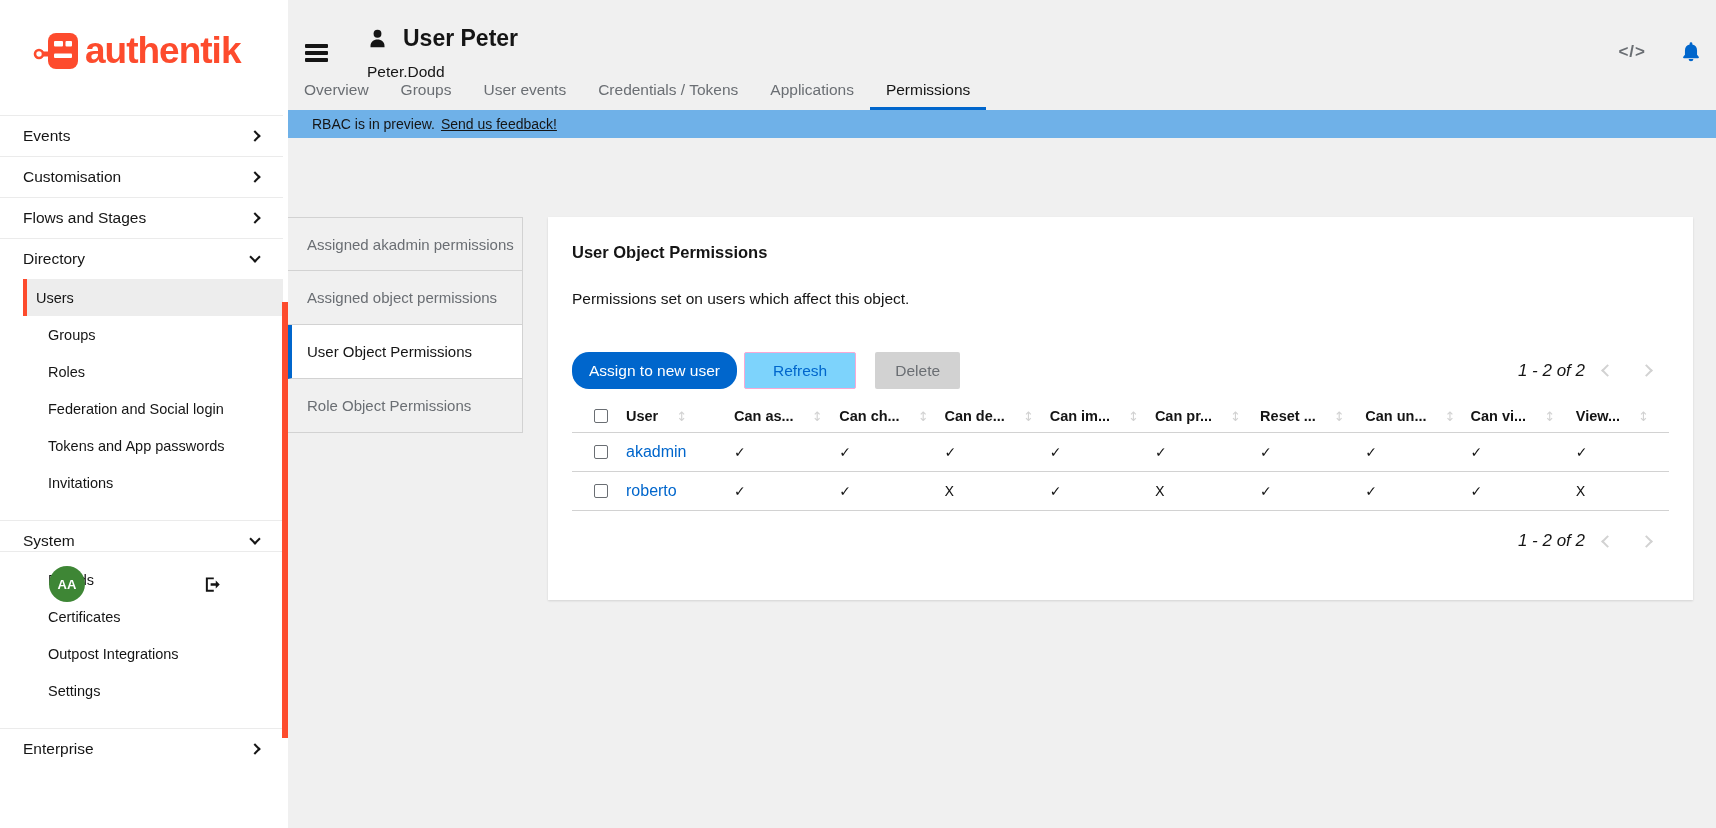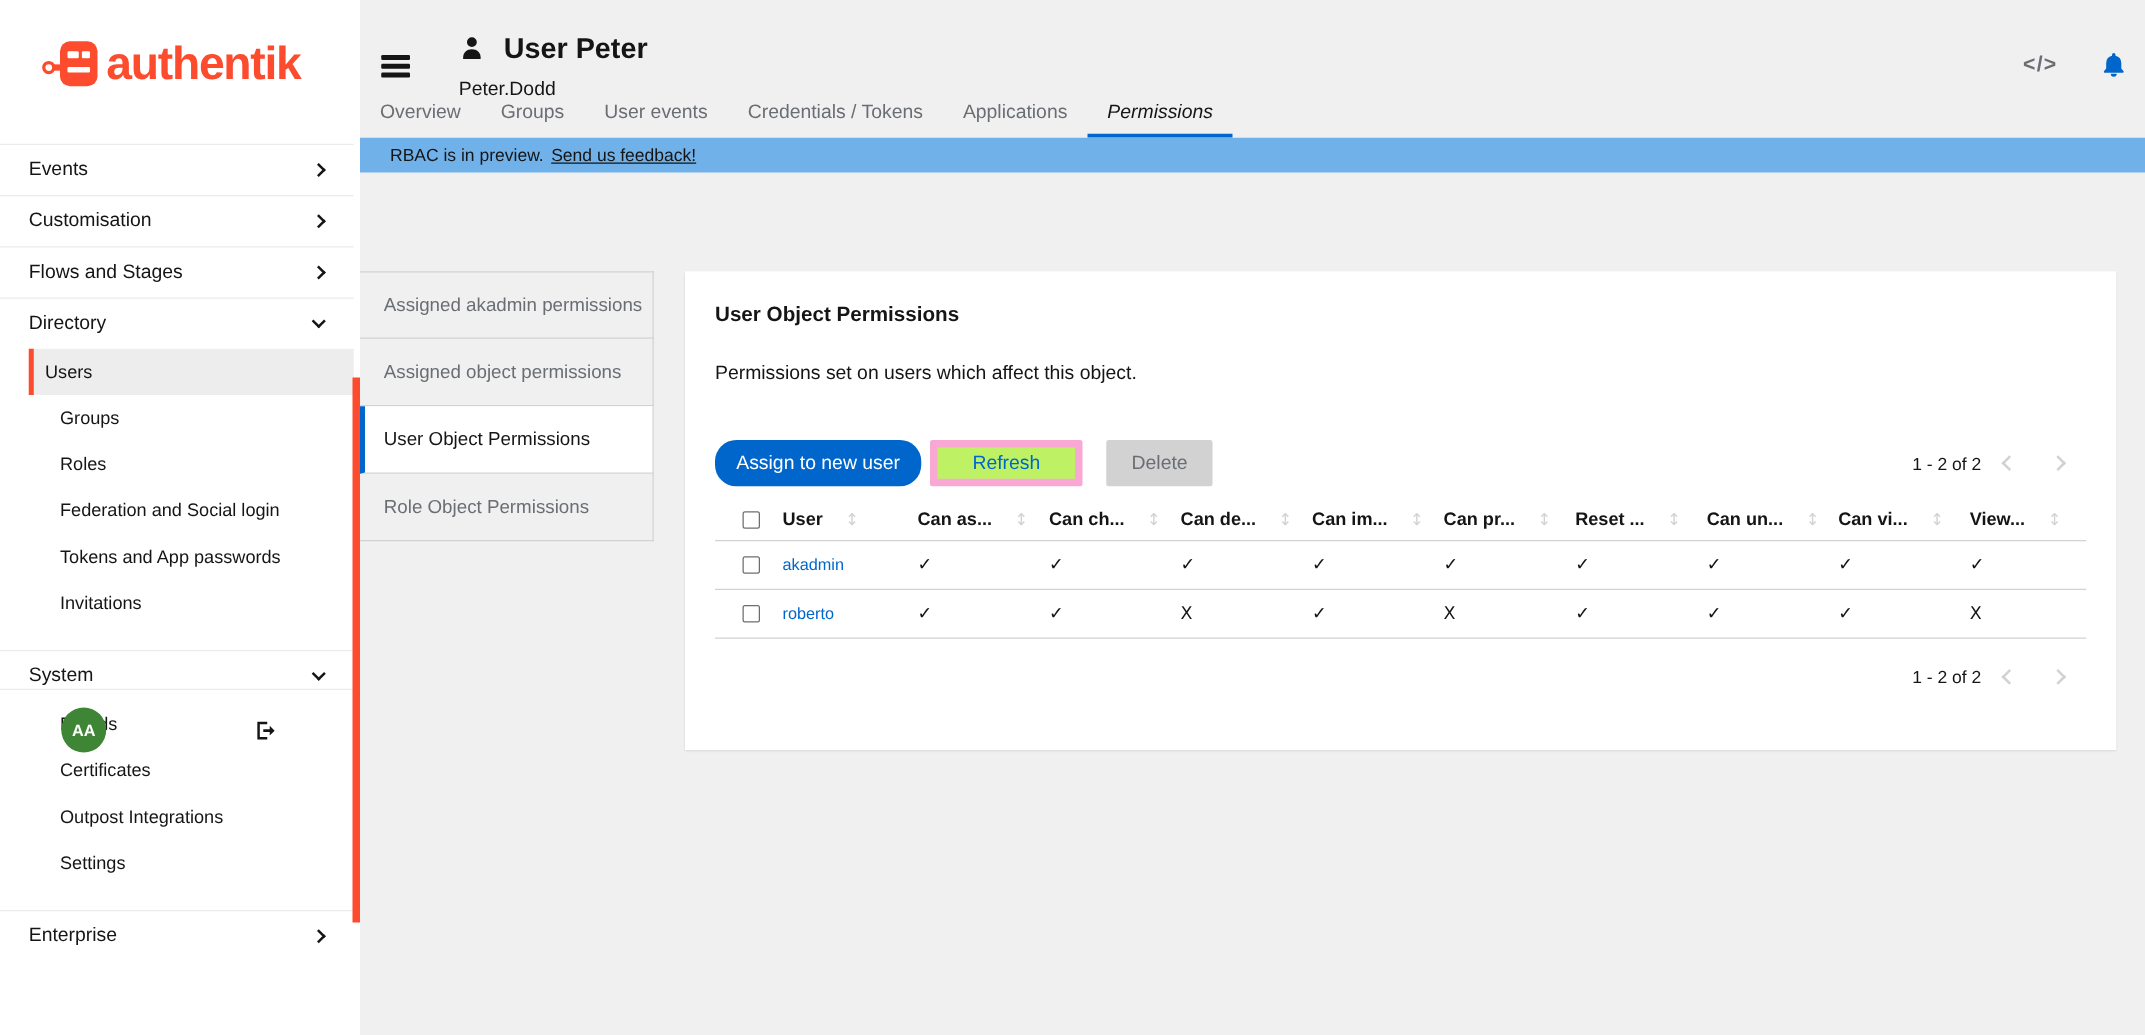--- a/index.html
+++ b/index.html
@@ -40,21 +40,21 @@
   .title-block { position:absolute; left:79px; top:25px; }
   .title-row { display:flex; align-items:center; gap:15px; }
   .title-row h1 { font-size:23px; font-weight:700; }
   .subtitle { margin-top:11px; font-size:15.5px; }
   .header-actions { position:absolute; right:14px; top:40px; display:flex; align-items:center; gap:34px; }
   .code-icon { font-size:17px; font-weight:700; color:#6a6e73; letter-spacing:1px; cursor:pointer; }
   .bell { cursor:pointer; line-height:0; }
   .tabs { position:absolute; left:0; bottom:0; display:flex; }
   .tab { height:37px; display:flex; align-items:center; padding:0 16px;
     font-size:15.5px; color:#6a6e73; cursor:pointer; border-bottom:3px solid transparent; }
-  .tab.active { color:#151515; border-bottom:3px solid #0066cc;font-style:italic; }
+  .tab.active { color:#151515; border-bottom:3px solid #0066cc; }
 
   .banner { height:28px; background:#6fb1e8; display:flex; align-items:center;
     padding-left:24px; font-size:14px; color:#151515; }
   .banner a { color:#151515; text-decoration:underline; margin-left:6px; cursor:pointer; }
 
   .content { position:absolute; top:182px; left:0; right:0; bottom:0; background:#f0f0f0; }
 
   
   .subnav { position:absolute; left:0; top:35px; width:235px; }
   .subnav-item { height:54px; display:flex; align-items:center; padding-left:19px;
@@ -65,42 +65,42 @@
 
   
   .card { position:absolute; left:260px; top:35px; width:1145px; height:383px; background:#fff;
     padding:24px 24px 0 24px; box-shadow:0 1px 2px rgba(3,3,3,0.12); }
   .card-title { font-size:16.5px; font-weight:700; line-height:22px; }
   .card-desc { margin-top:26px; font-size:15.5px; line-height:20px; }
   .toolbar { margin-top:43px; height:37px; display:flex; align-items:center; }
   .btn { height:37px; border:none; font-family:"Liberation Sans", sans-serif; font-size:15.5px;
     border-radius:2px; cursor:pointer; }
   .btn.primary { background:#0066cc; color:#fff; padding:0 17px;border-radius:17px; }
-  .btn.secondary { background:#bef264; color:#0066cc; border:6px solid #f9a8d4; padding:0 28px; margin-left:7px; }
+  .btn.secondary { background:#7dd3fc; color:#0066cc; border:1px solid #f9a8d4; padding:0 28px; margin-left:7px; }
   .btn.disabled { background:#d2d2d2; color:#6a6e73; padding:0 20px; margin-left:19px; cursor:default; }
   .pager { margin-left:auto; display:flex; align-items:center; margin-right:18px; }
-  .pager-label { font-size:14px; margin-right:18px; }
+  .pager-label { font-size:17px; margin-right:18px;font-style:italic; }
   .pg-chev { width:9px; height:9px; border-right:2px solid #d2d2d2; border-bottom:2px solid #d2d2d2;
     cursor:pointer; }
   .pg-chev.left { transform:rotate(135deg); margin-right:30px; }
   .pg-chev.right { transform:rotate(-45deg); }
 
   
   .table { margin-top:11px; }
   .tr { display:grid; grid-template-columns:44px 106px repeat(9, 1fr); align-items:center; }
   .th-row { height:33px; border-bottom:1px solid #d2d2d2; }
   .row { height:39px; border-bottom:1px solid #d2d2d2; }
   .cb-cell { padding-left:22px; line-height:0; }
   .checkbox { display:inline-block; width:14px; height:14px; background:#fff;
     border:1px solid #6a6e73; border-radius:2px; cursor:pointer; }
   .th { display:flex; align-items:center; gap:18px; font-size:14.5px; font-weight:700;
     padding-left:12px; cursor:pointer; }
   .th.user-col { padding-left:10px; }
   .sort { font-family:"DejaVu Sans", sans-serif; font-size:13px; font-weight:400; color:#d2d2d2; }
-  .userlink { font-size:13px; color:#0066cc; padding-left:10px; cursor:pointer; text-decoration:none; }
+  .userlink { font-size:16px; color:#0066cc; padding-left:10px; cursor:pointer; text-decoration:none; }
   .val { font-family:"DejaVu Sans", sans-serif; font-size:14px; padding-left:12px; }
   .pager.bottom { margin-top:18px; height:24px; justify-content:flex-end; }
 </style>
 </head>
 <body>
 
 <div class="app">
 
   <aside class="sidebar">
     <div class="logo">

